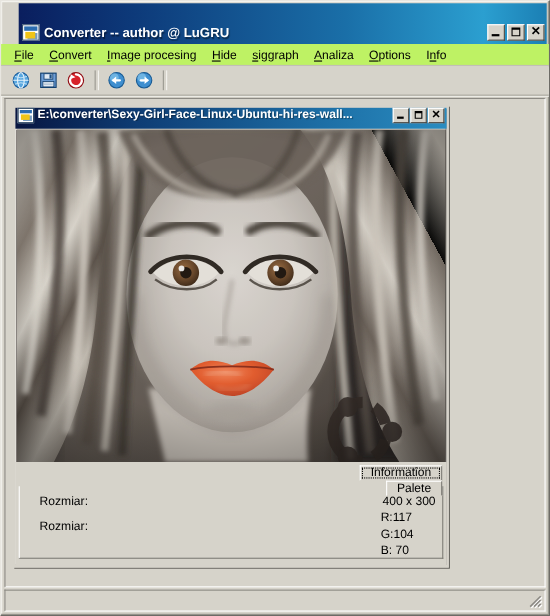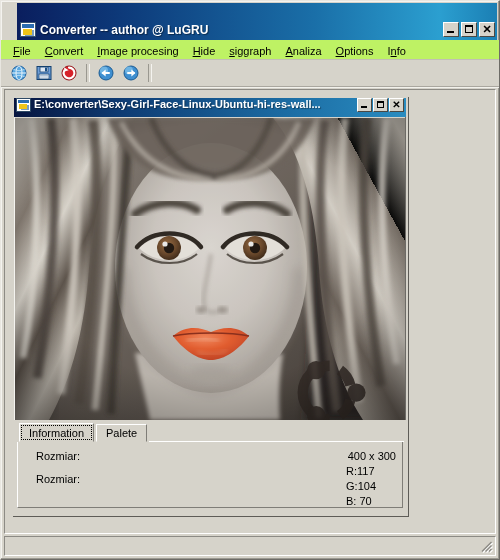--- a/index.html
+++ b/index.html
@@ -244,20 +244,21 @@
     background: #d6d3ca;
     padding: 3px 2px 2px 2px;
   }
   .tabs {
     display: flex;
     align-items: flex-end;
     height: 19px;
     margin-left: 3px;
     position: relative;
     z-index: 2;
+    flex-direction: column;
   }
   .tab {
     height: 18px;
     padding: 0 9px;
     display: flex; align-items: center;
     font-size: 11px;
     color: #000;
     background: #d6d3ca;
     border: 1px solid;
     border-color: #ffffff #7f7d77 #d6d3ca #ffffff;

